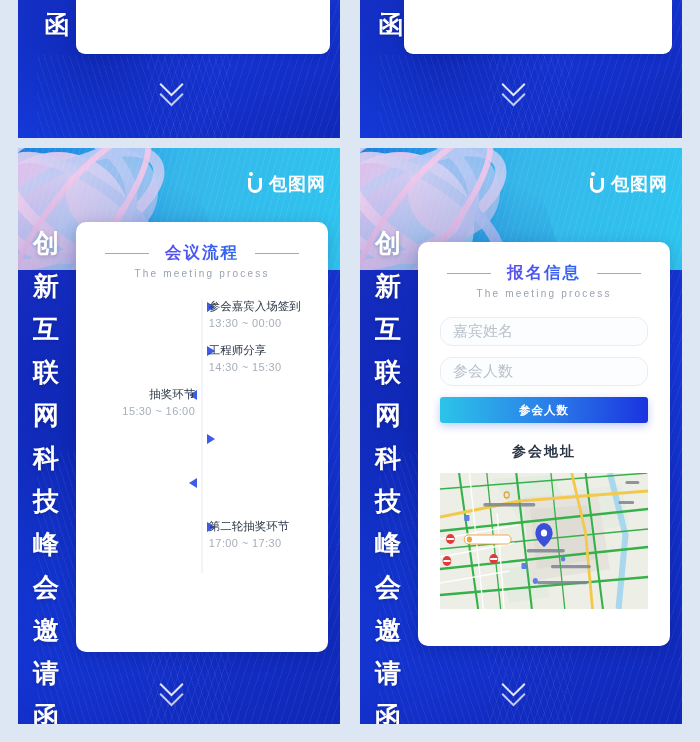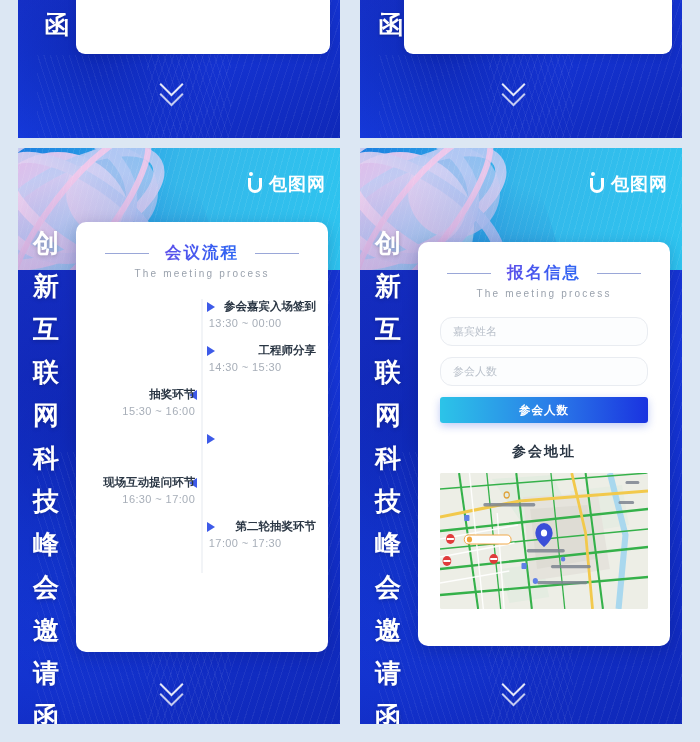--- a/index.html
+++ b/index.html
@@ -157,21 +157,21 @@
   }
 
   
   .timeline{ position:relative; margin-top:16px; padding:0 12px 14px 12px; }
   .timeline .spine{
     position:absolute; left:50%; top:0; bottom:4px; width:1px;
     background:#e6e9ef; transform:translateX(-.5px);
   }
   .titem{ position:relative; height:44px; }
   .titem .txt{ position:absolute; top:0; width:47%; }
-  .titem .t1{ font-size:11.5px; font-weight:700; color:#2a3644; line-height:15px;text-align:right; }
+  .titem .t1{ font-size:11.5px; font-weight:400; color:#2a3644; line-height:15px; }
   .titem .t2{ font-size:11px; color:#a7aeb8; line-height:16px; margin-top:1px; letter-spacing:.4px; }
   .titem.left .txt{ left:0; text-align:right; }
   .titem.right .txt{ right:0; text-align:left; }
   .tri{ position:absolute; top:3px; width:0; height:0; }
   .titem.left .tri{
     left:50%; margin-left:-13px;
     border-top:5.5px solid transparent; border-bottom:5.5px solid transparent;
     border-right:8px solid #3d5ae8;
   }
   .titem.right .tri{
@@ -179,21 +179,21 @@
     border-top:5.5px solid transparent; border-bottom:5.5px solid transparent;
     border-left:8px solid #3d5ae8;
   }
 
   
   .form{ padding:14px 22px 0 22px; }
   .fld{
     height:29px; border:1px solid #e9ecf1; border-radius:12px;
     background:#fcfdfe; margin-bottom:11px;
     display:flex; align-items:center; padding:0 12px;
-    font-size:11px; color:#b9c0ca;
+    font-size:15px; color:#b9c0ca;
   }
   .btn{
     height:26px; border-radius:3px; margin-top:3px;
     background:linear-gradient(90deg,#2cc4e8 0%,#2a7ae8 55%,#1a33e0 100%);
     color:#fff; font-size:11.5px; font-weight:700; letter-spacing:1px;
     display:flex; align-items:center; justify-content:center;
     box-shadow:0 3px 8px rgba(30,70,220,.28);
   }
   .addr-title{
     margin-top:20px; text-align:center;
@@ -339,24 +339,20 @@
               <div class="txt">
                 <div class="t1">抽奖环节</div>
                 <div class="t2">15:30 ~ 16:00</div>
               </div>
             </div>
             <div class="titem right">
               <span class="tri"></span>
             </div>
             <div class="titem left">
               <span class="tri"></span>
-              <div class="txt">
-                <div class="t1">现场互动提问环节</div>
-                <div class="t2">16:30 ~ 17:00</div>
-              </div>
             </div>
             <div class="titem right">
               <span class="tri"></span>
               <div class="txt">
                 <div class="t1">第二轮抽奖环节</div>
                 <div class="t2">17:00 ~ 17:30</div>
               </div>
             </div>
           </div>
       </div>

